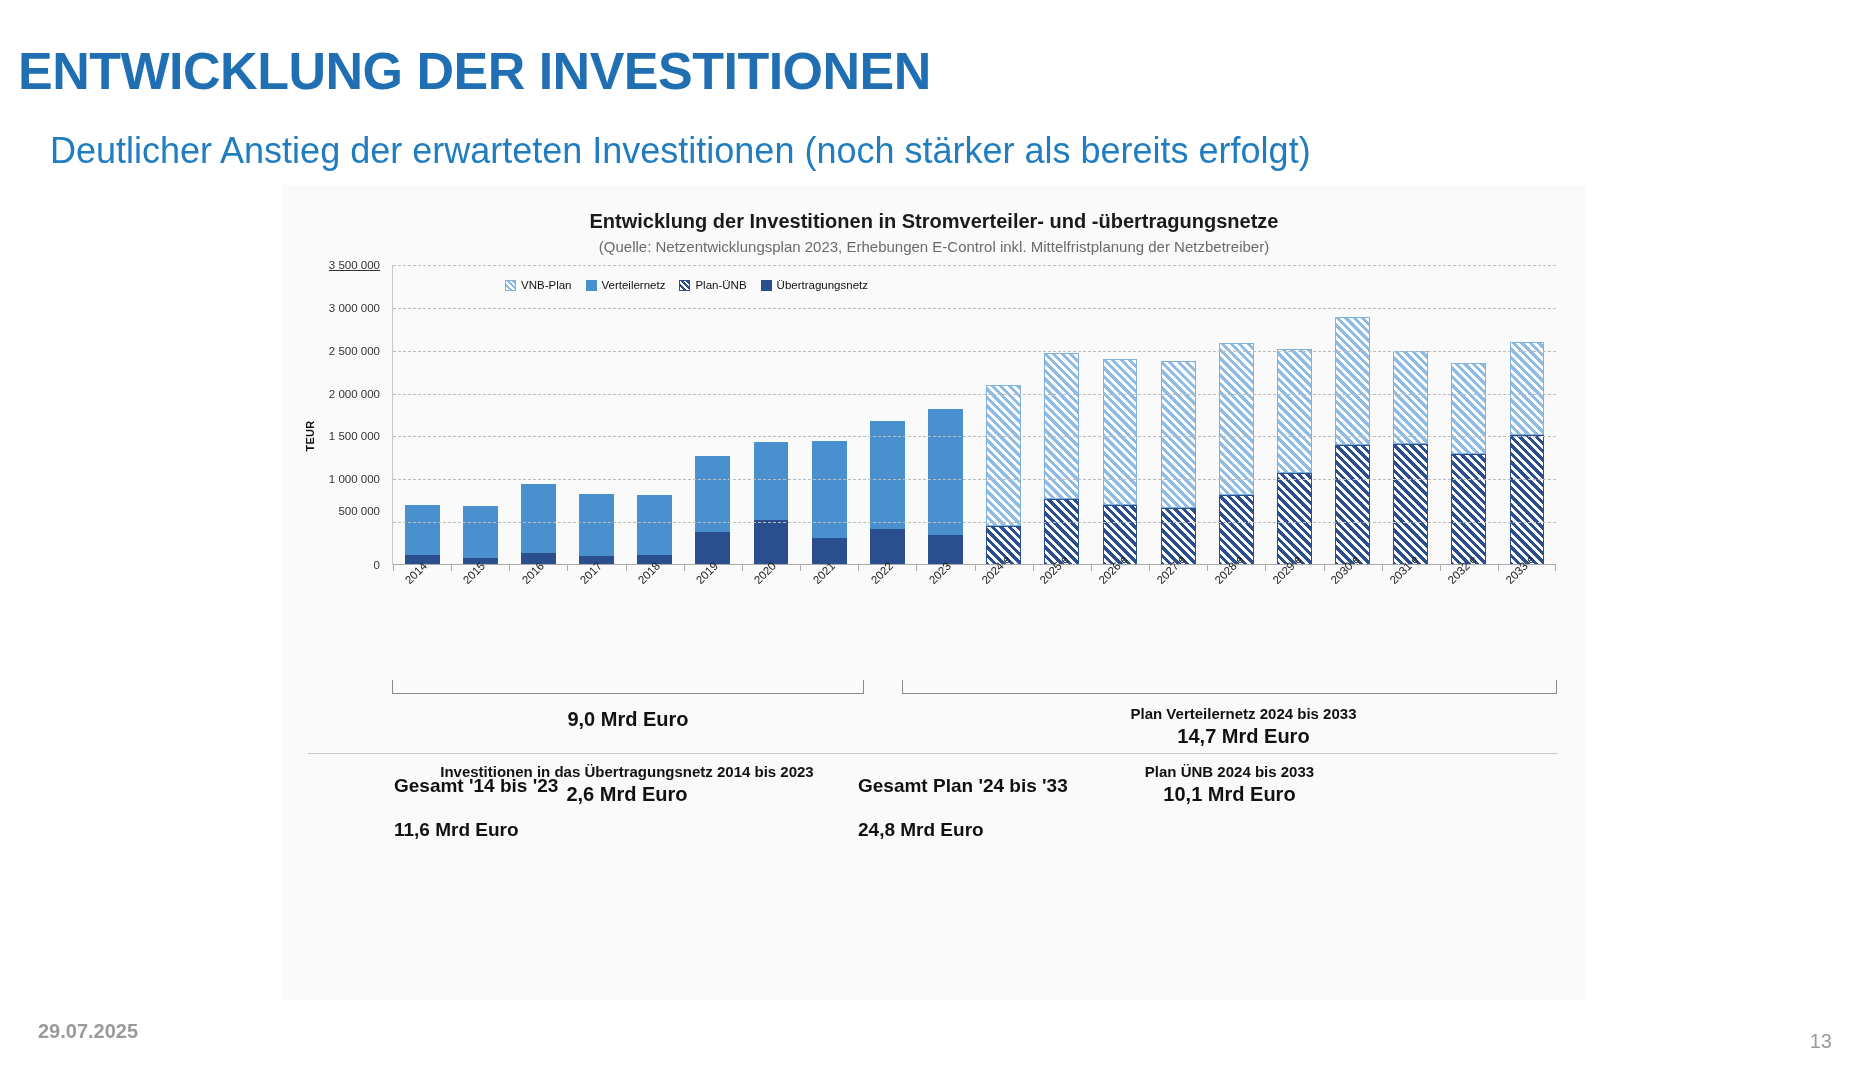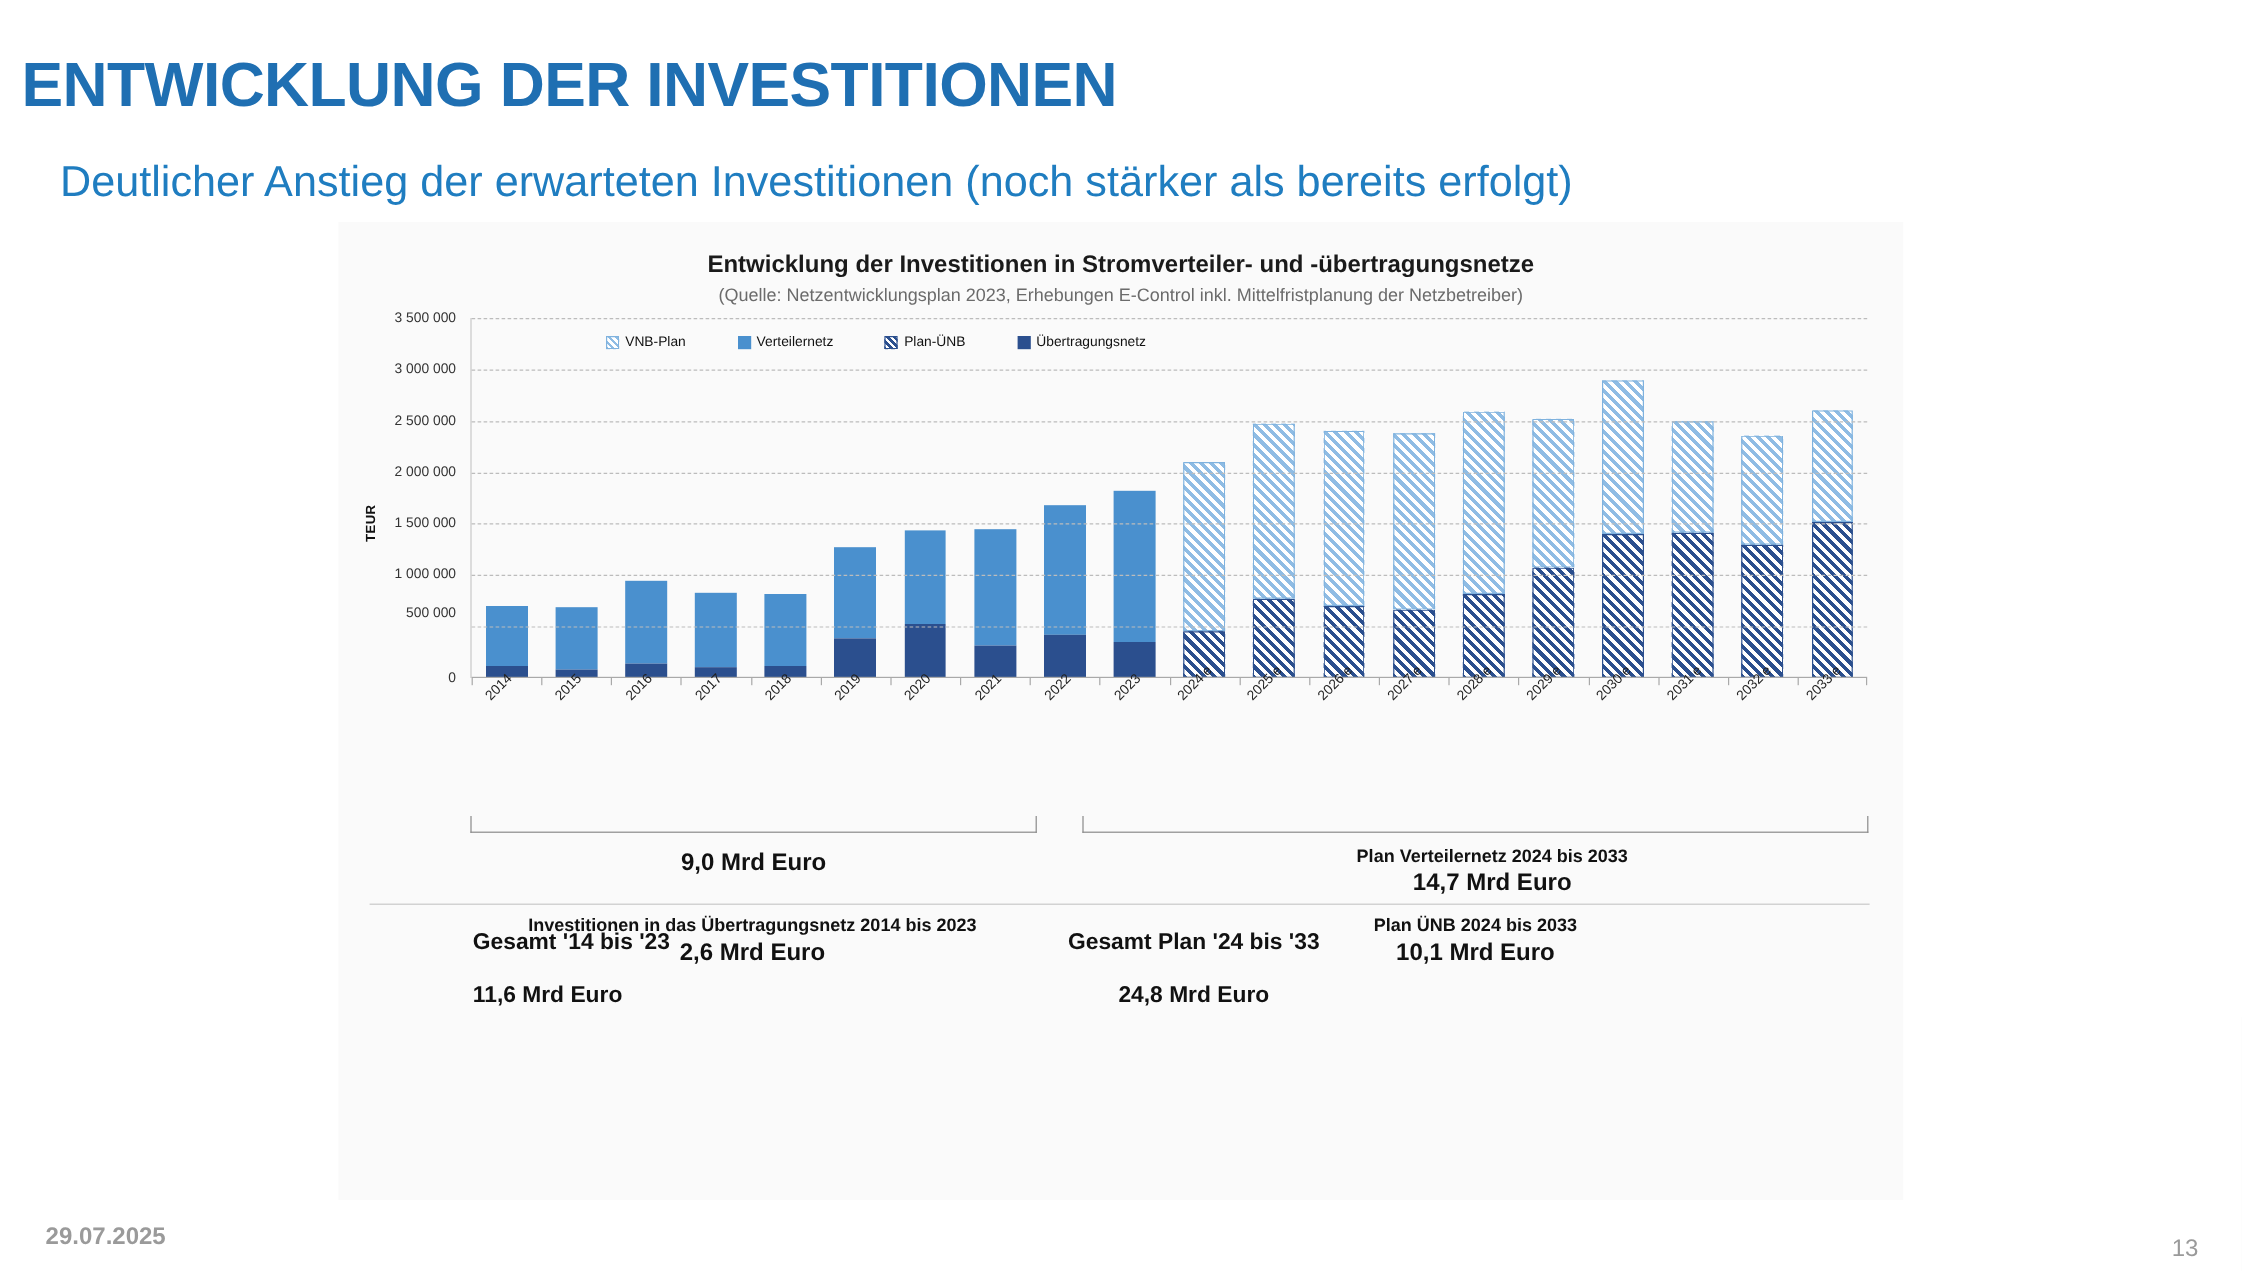--- a/index.html
+++ b/index.html
@@ -114,21 +114,21 @@
   .xlab {
     position:absolute; left:50%; top:4px;
     transform:translateX(-55%) rotate(-45deg);
     transform-origin:center left;
     font-size:11.5px; color:#222; white-space:nowrap;
   }
 
   
   #legend {
     position:absolute; left:112px; top:14px;
-    display:flex; gap:43px; align-items:center;text-align:center;
+    display:flex; gap:14px; align-items:center;text-align:center;
   }
   .lg-item { display:flex; align-items:center; gap:5px; font-size:11.5px; color:#111; }
   .lg-swatch { width:11px; height:11px; display:inline-block; }
   .lg-swatch.vn  { background:#4A90CE; }
   .lg-swatch.ue  { background:#2B4F8E; }
   .lg-swatch.vnp { background:repeating-linear-gradient(45deg,#8FBCE4 0,#8FBCE4 2px,#fff 2px,#fff 4px); box-shadow:inset 0 0 0 1px #7FB2DE; }
   .lg-swatch.uep { background:repeating-linear-gradient(45deg,#2B4F8E 0,#2B4F8E 2px,#fff 2px,#fff 4px); box-shadow:inset 0 0 0 1px #2B4F8E; }
 
   
   .bracket {
@@ -169,21 +169,21 @@
 
 <div id="content-panel">
 
   <div id="chart-title">Entwicklung der Investitionen in Stromverteiler- und -übertragungsnetze</div>
   <div id="chart-subtitle">(Quelle: Netzentwicklungsplan 2023, Erhebungen E-Control inkl. Mittelfristplanung der Netzbetreiber)</div>
 
   <div id="plot-wrap">
 
     <div id="y-axis-title">TEUR</div>
     <div id="y-labels">
-        <div class="ytick" style="top: 0px;">3 500 000</div>
+        <div class="ytick" style="top: 0px; text-decoration: underline;">3 500 000</div>
         <div class="ytick" style="top: 42.8571px;">3 000 000</div>
         <div class="ytick" style="top: 85.7143px;">2 500 000</div>
         <div class="ytick" style="top: 128.571px;">2 000 000</div>
         <div class="ytick" style="top: 171.429px;">1 500 000</div>
         <div class="ytick" style="top: 214.286px;">1 000 000</div>
         <div class="ytick" style="top: 246px; text-align: right;">500 000</div>
         <div class="ytick" style="top: 300px;">0</div>
       </div>
 
     <div id="plot-area">
@@ -444,21 +444,21 @@
     <div class="sum-value">10,1 Mrd Euro</div>
   </div>
 
   <div id="divider"></div>
 
   <div class="total-row" style="left:112px; top:590px;">
     <span class="total-label">Gesamt '14 bis '23</span>
     <span class="total-value">11,6 Mrd Euro</span>
   </div>
 
-  <div class="total-row" style="left:608px; top:590px;align-items:center;">
+  <div class="total-row" style="left:576px; top:590px;">
     <span class="total-label">Gesamt Plan '24 bis '33</span>
     <span class="total-value">24,8 Mrd Euro</span>
   </div>
 
 </div>
 
 <div id="footer-date">29.07.2025</div>
 <div id="footer-page">13</div>
 
 </body></html>

